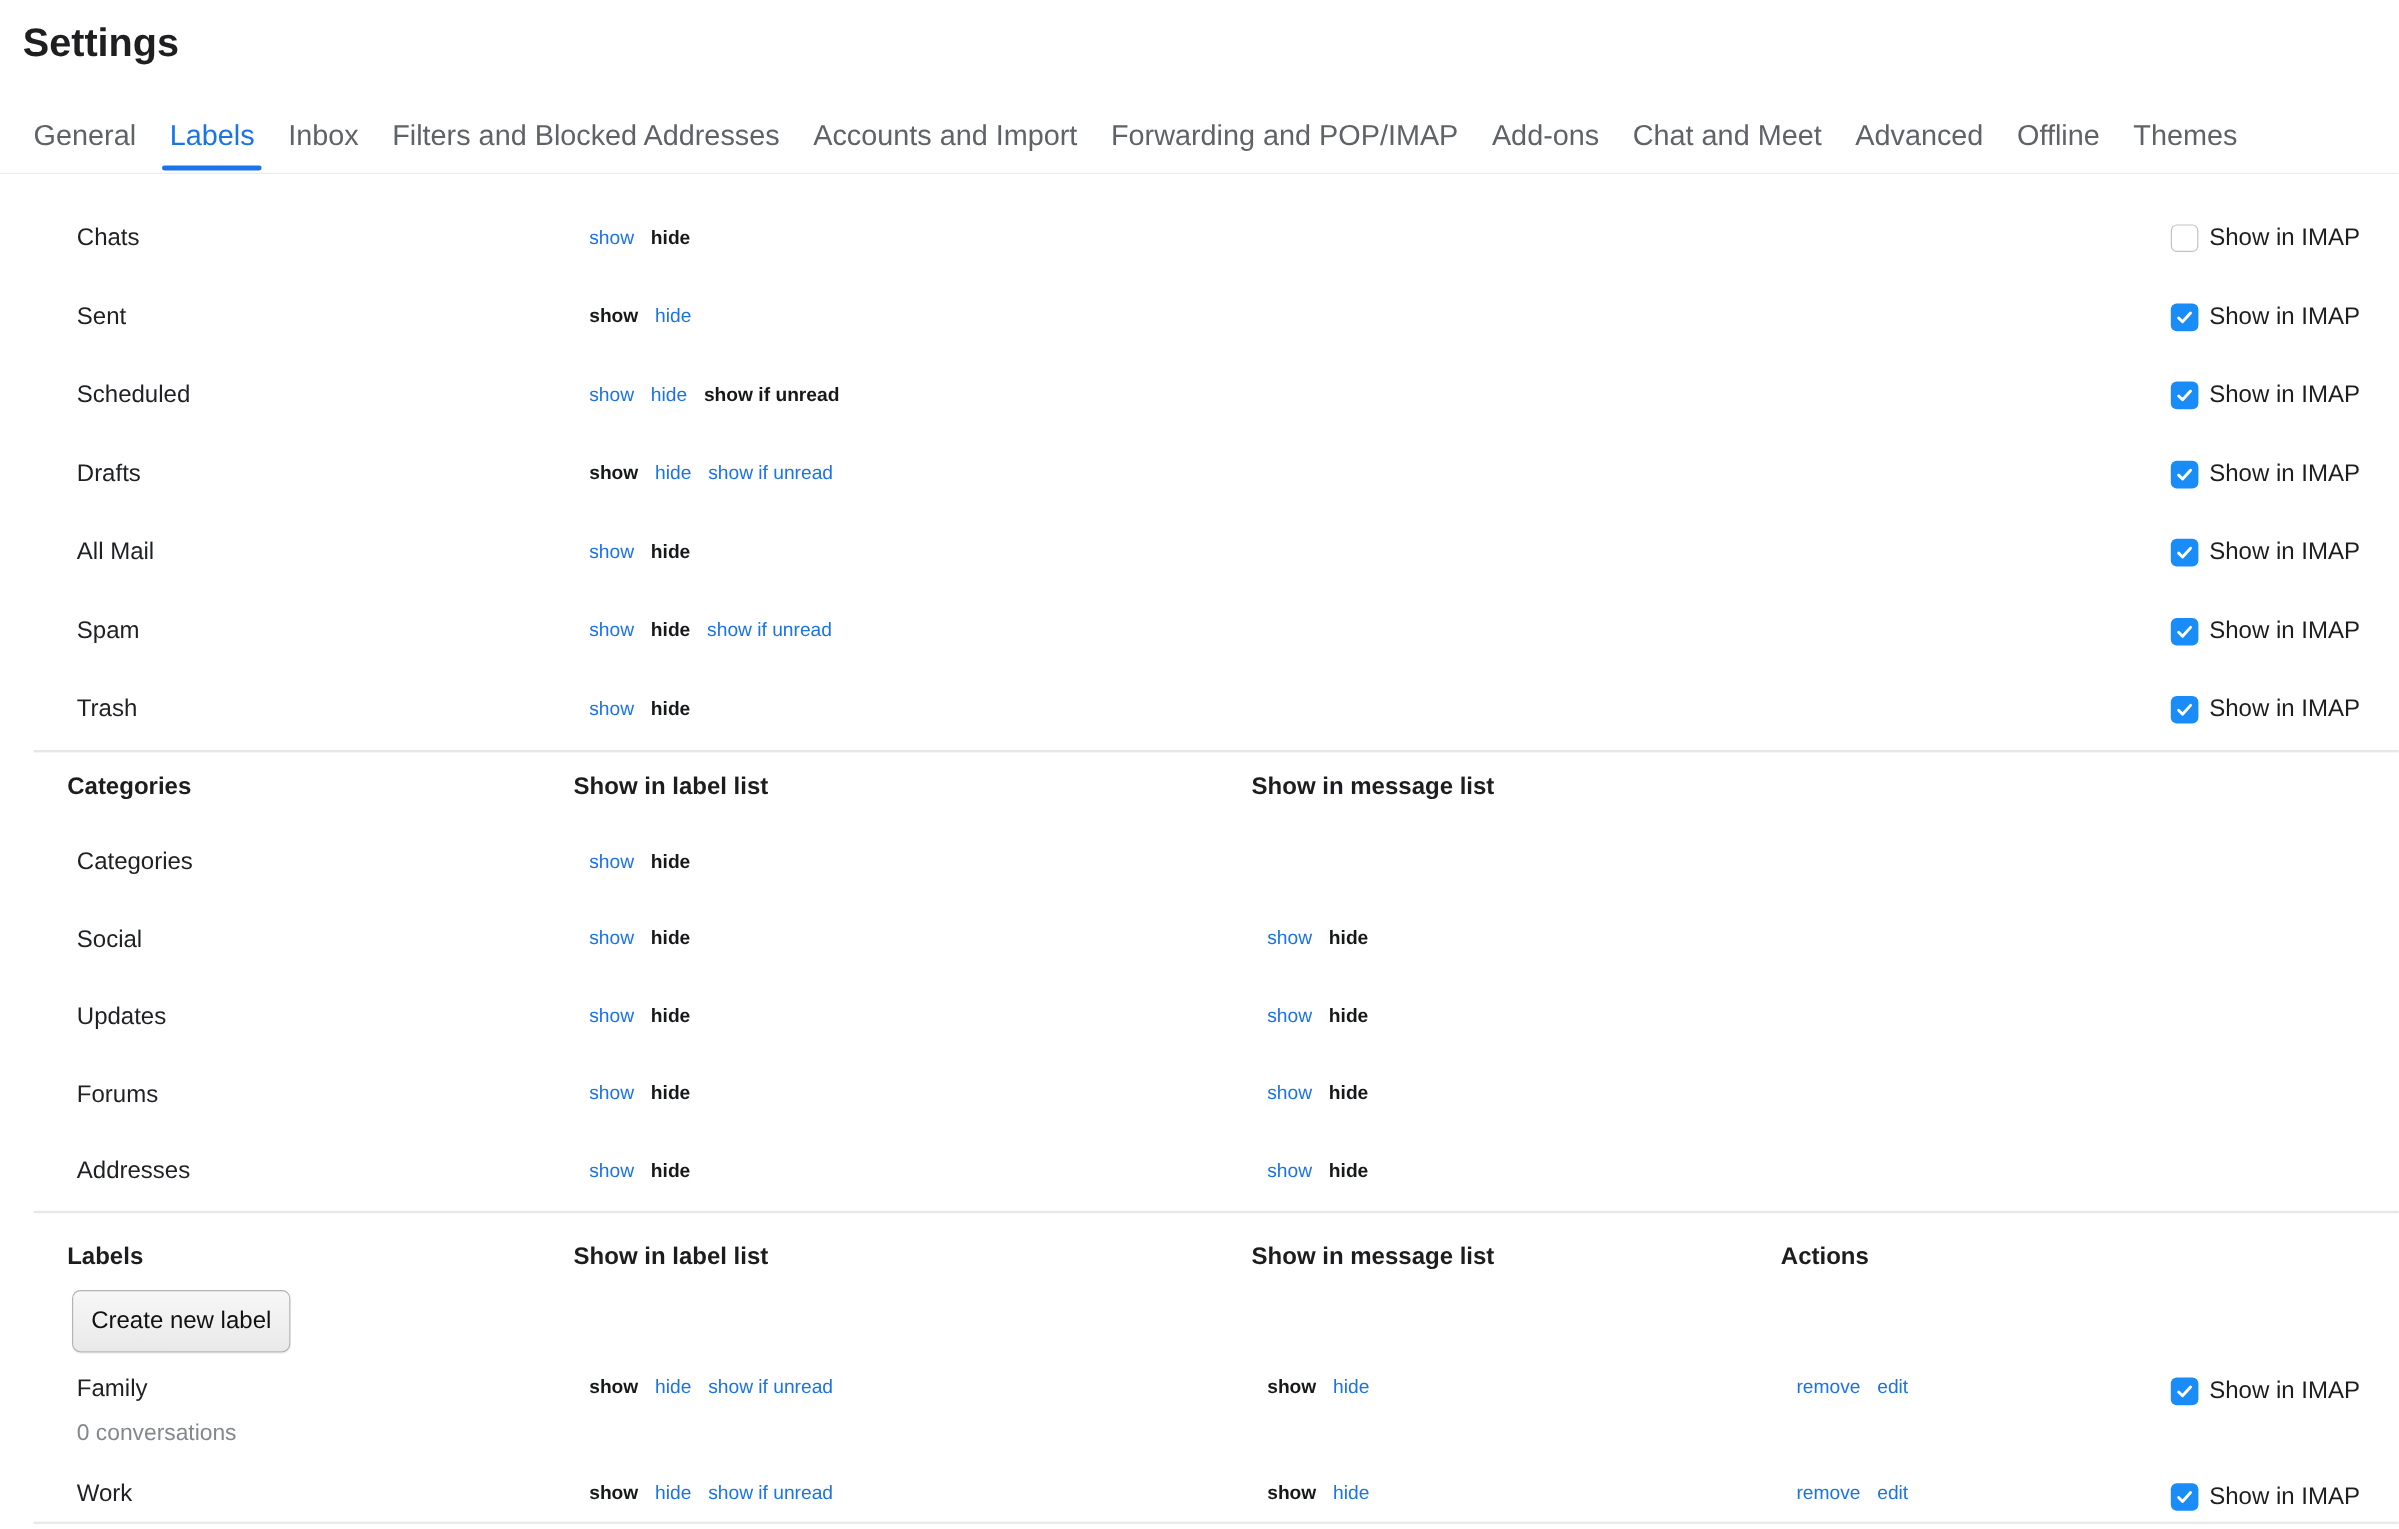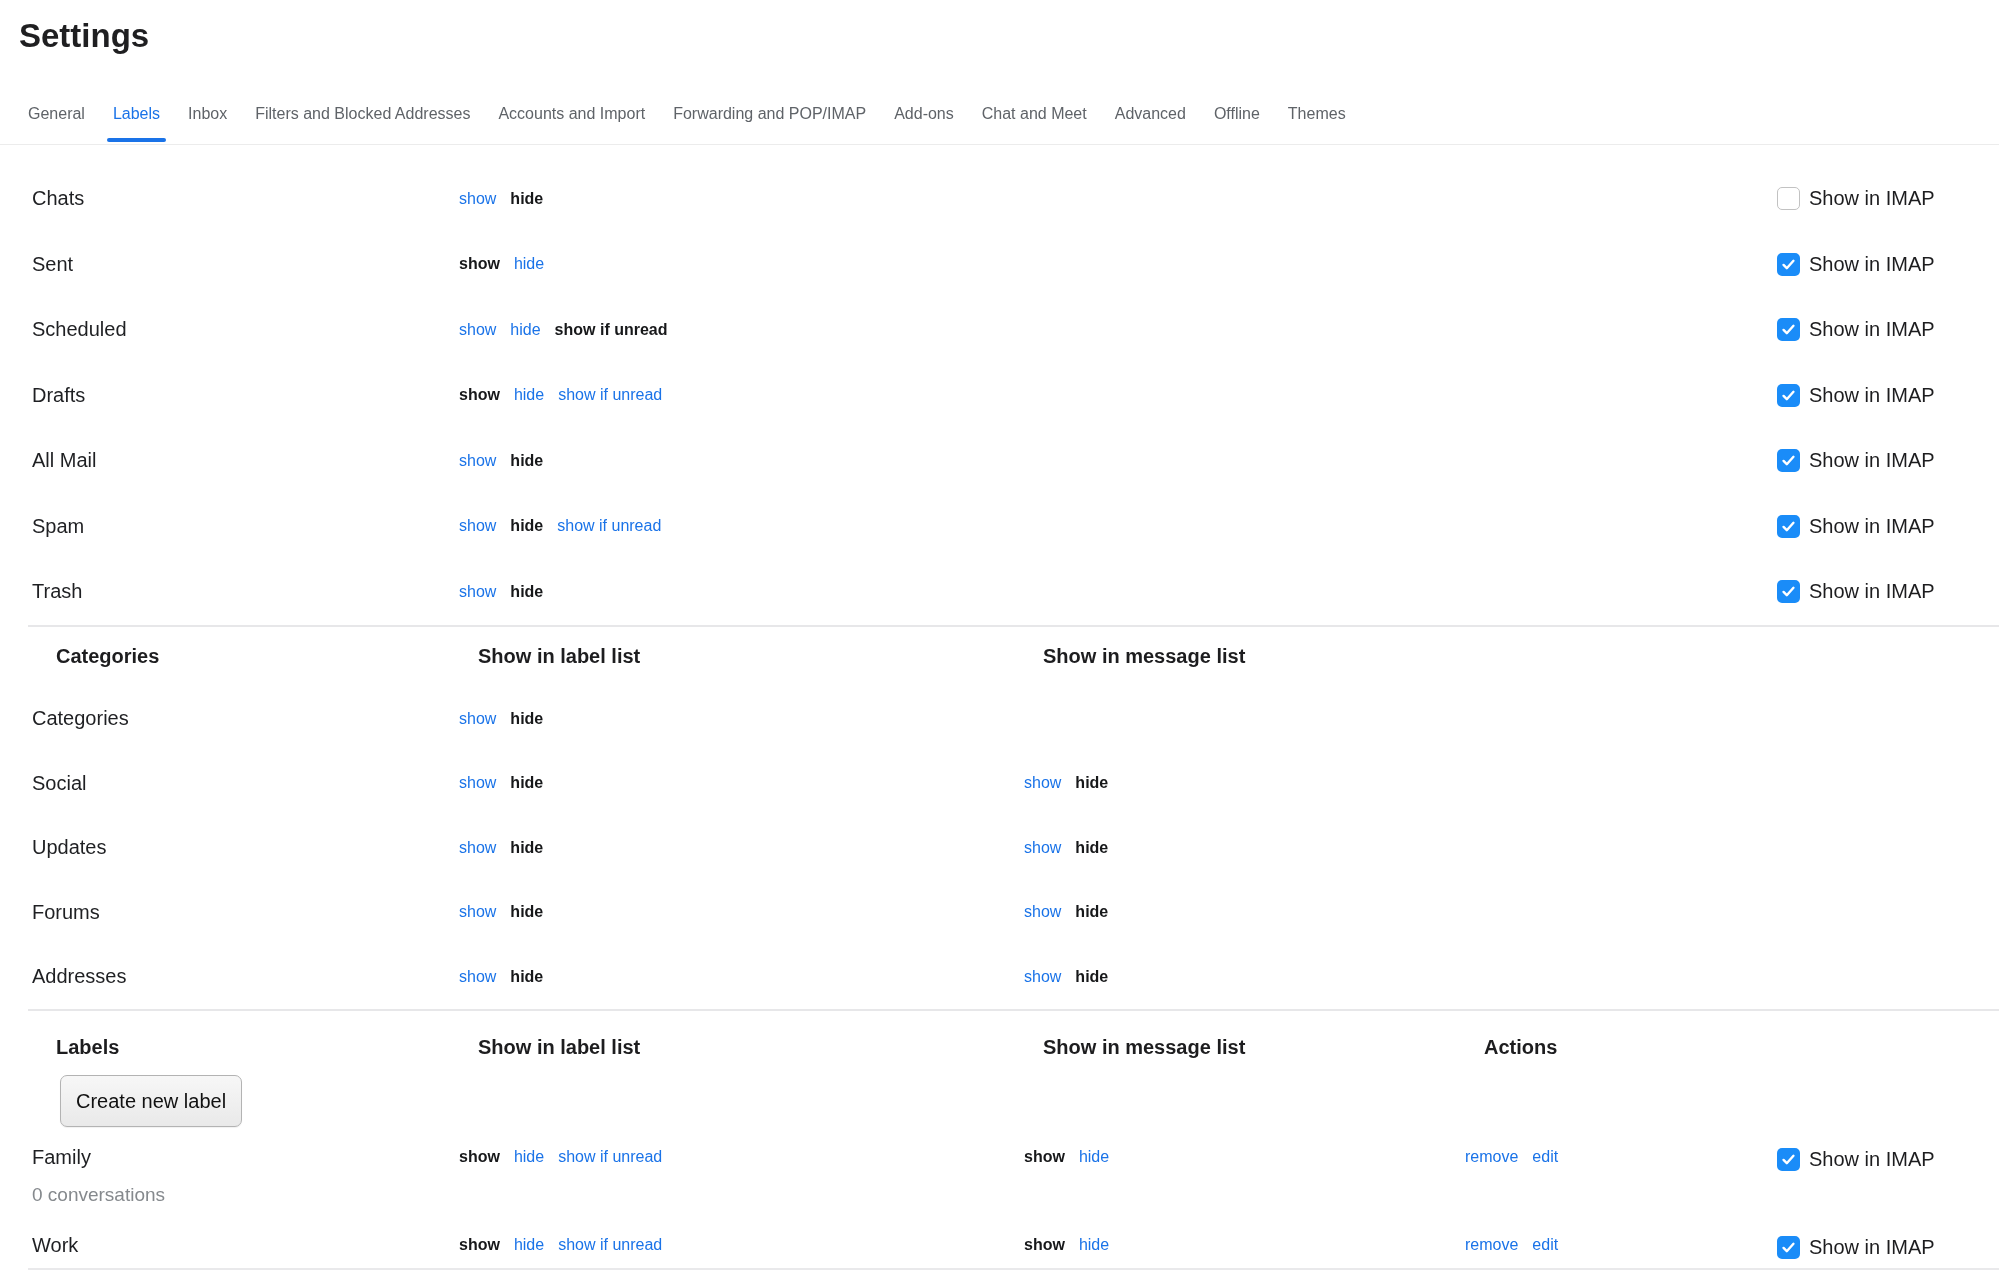--- a/index.html
+++ b/index.html
@@ -13,27 +13,27 @@
   *{box-sizing:border-box;margin:0;padding:0;}
   html,body{background:#fff;}
   body{
     width:1999px;height:1274px;overflow:hidden;position:relative;
     font-family:"Liberation Sans",sans-serif;color:var(--text);
   }
   h1{font-size:33px;font-weight:700;line-height:44px;padding:14px 0 0 19px;color:#1f1f21;}
   
   .tabs{display:flex;align-items:center;gap:28px;height:61px;margin-top:26px;
         padding-left:28px;border-bottom:1px solid #ececec;}
-  .tab{font-size:16px;color:var(--tab-gray);text-decoration:none;cursor:pointer;
+  .tab{font-size:24px;color:var(--tab-gray);text-decoration:none;cursor:pointer;
        position:relative;height:100%;display:flex;align-items:center;white-space:nowrap;}
   .tab.active{color:var(--tab-active);}
   .tab.active::after{content:"";position:absolute;left:-6px;right:-6px;bottom:2px;height:4px;
        background:var(--tab-active);border-radius:3px;}
   
-  .row{display:grid;grid-template-columns:418px 565px 441px 321px 1fr;padding-left:32px;}
+  .row{display:grid;grid-template-columns:418px 565px 441px 321px 1fr;padding-left:64px;}
   .hrow{display:grid;grid-template-columns:422px 565px 441px 321px 1fr;padding-left:56px;}
   .cell{min-width:0;}
   .row .c2,.row .c3,.row .c4{padding-left:9px;}
   .sys-row{height:65.5px;align-items:center;}
   .cat-row{height:64.5px;align-items:center;}
   .section-system{padding-top:21px;}
   .cat-header{height:60px;align-items:center;}
   .labels-header{height:64px;padding-top:8px;align-items:center;}
   .head-txt{font-size:20px;font-weight:700;color:#1d1d1f;}
   .row-name{font-size:20px;color:#1f2023;}

